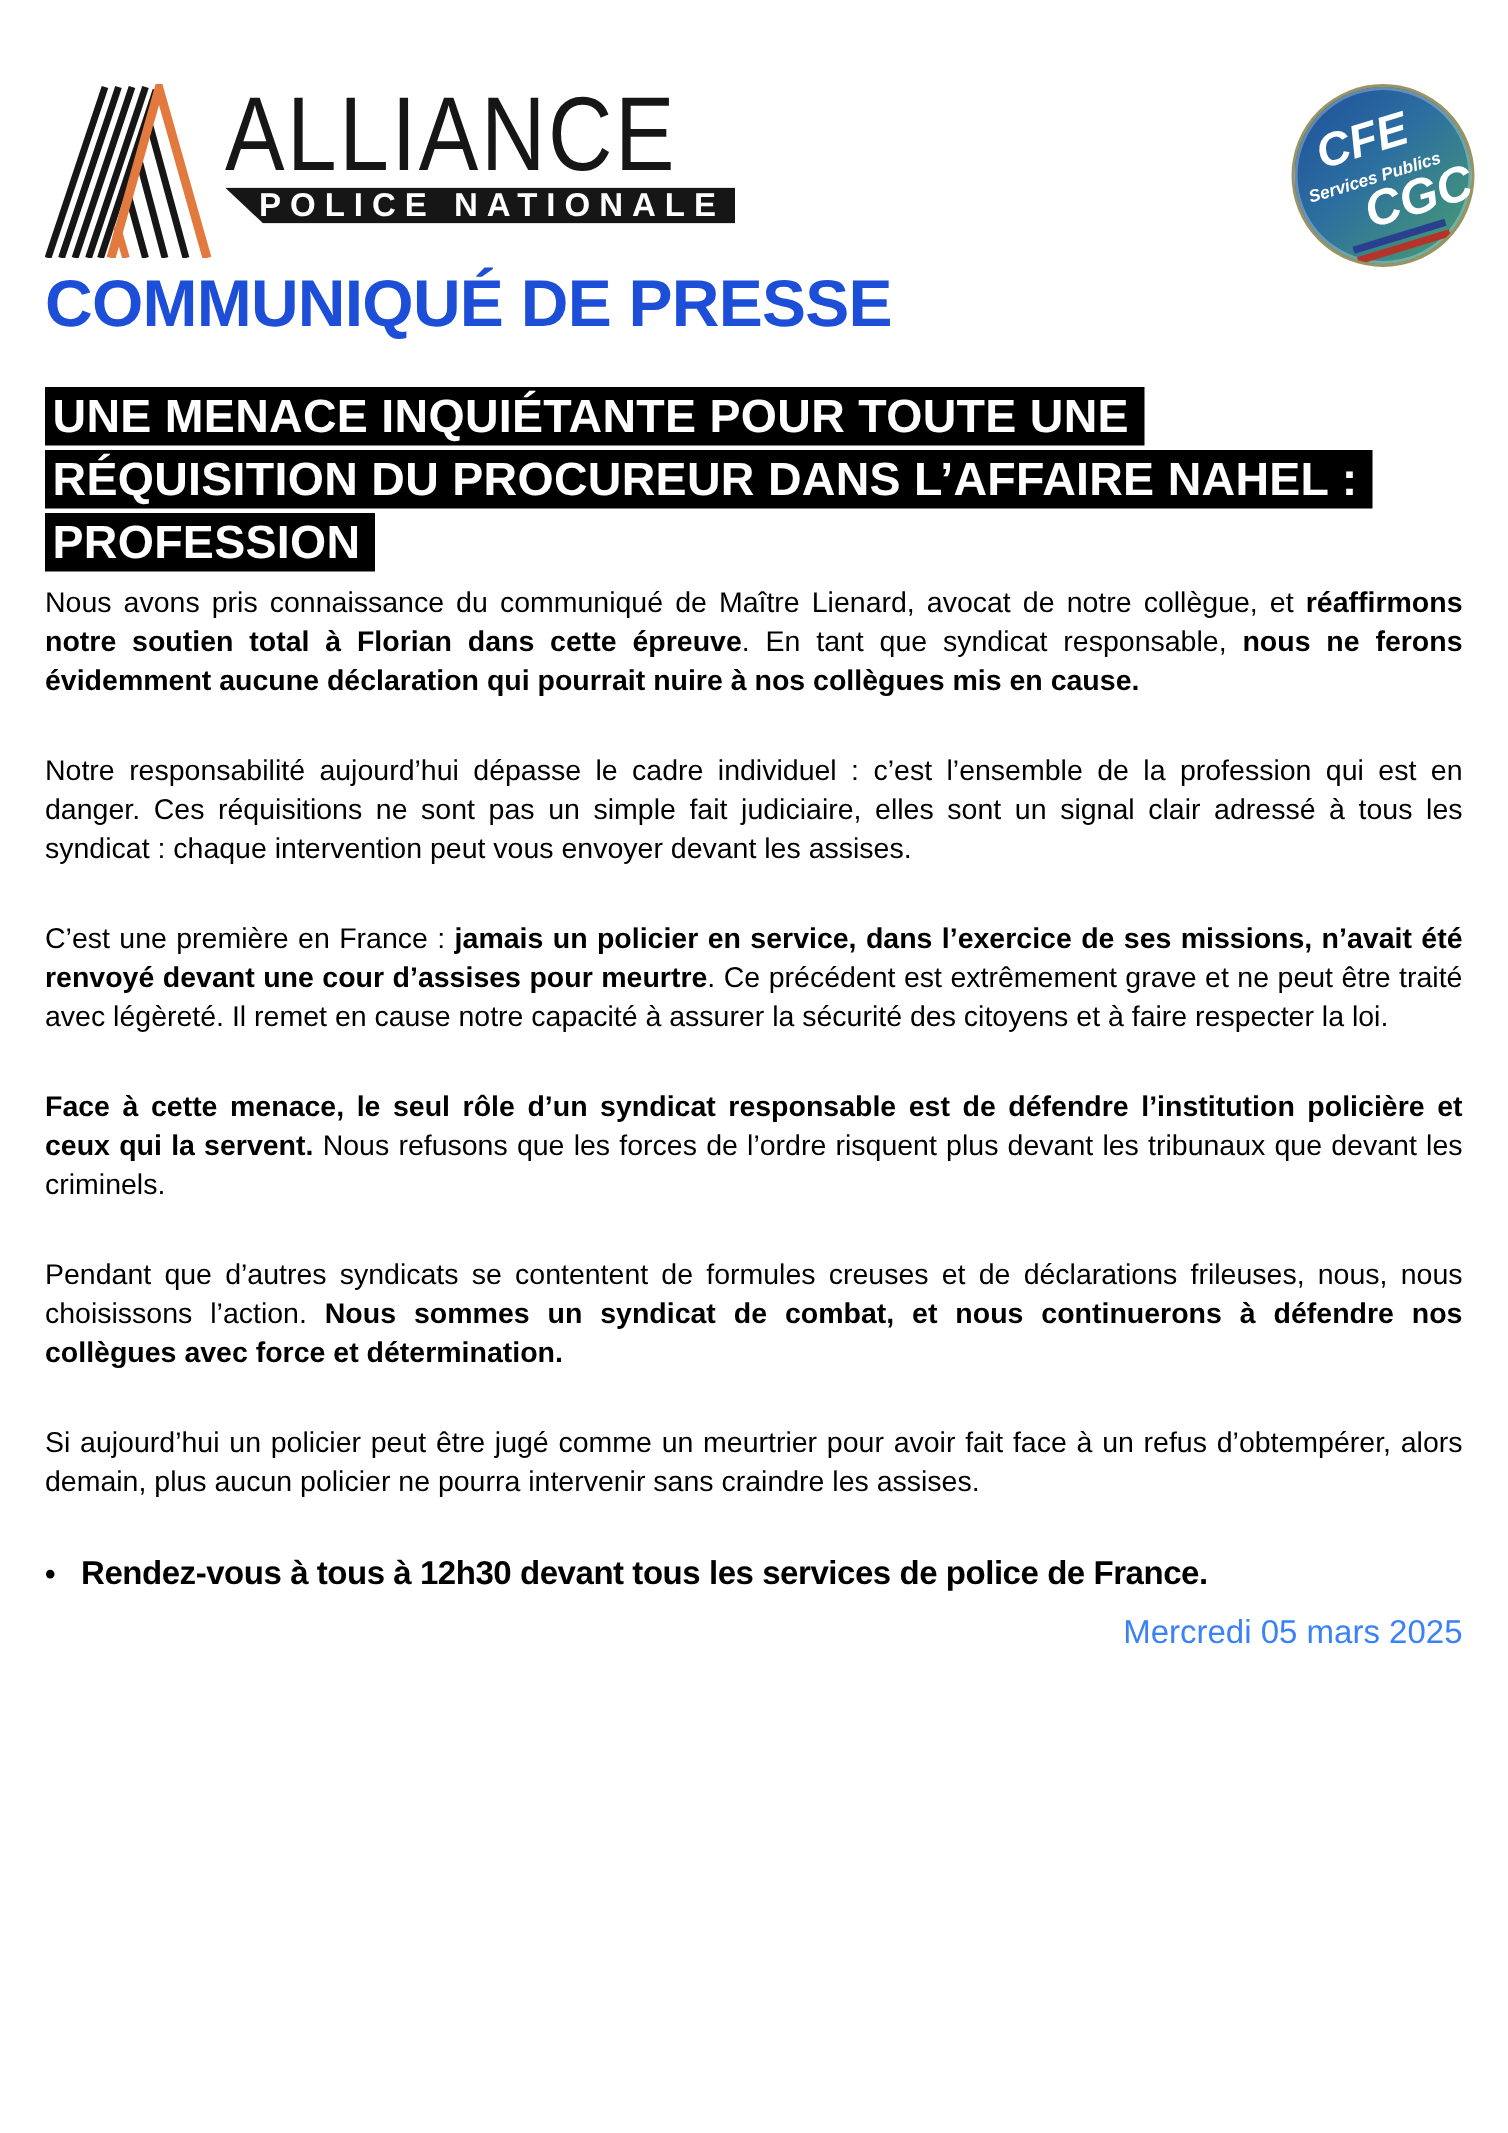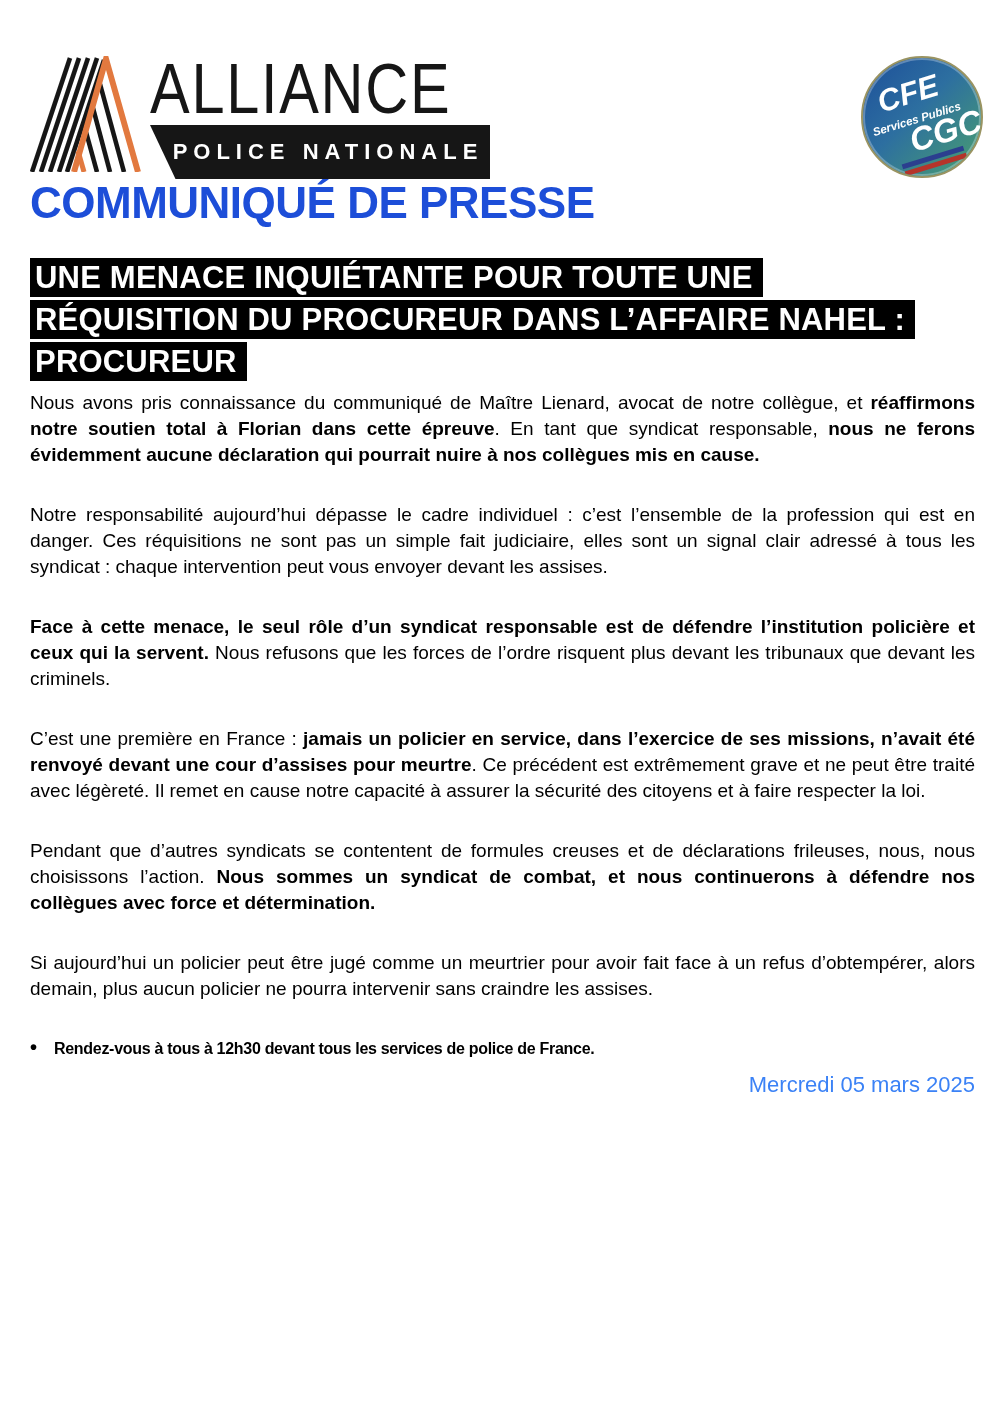--- a/index.html
+++ b/index.html
@@ -18,21 +18,21 @@
   .mark { width:112px; height:116px; flex:0 0 auto; }
   .logo-text { margin-left:8px; }
   .brand {
     display:inline-block;
     font-size:70px; line-height:66px; font-weight:400;
     letter-spacing:2px; color:#161616;
     transform:scaleX(0.85); transform-origin:left top;
     white-space:nowrap;
   }
   .banner {
-    margin-top:3px; width:340px; height:54px;
+    margin-top:3px; width:340px; height:24px;
     background:var(--ink);
     clip-path:polygon(0 0, 100% 0, 100% 100%, 7.5% 100%);
     display:flex; align-items:center; justify-content:center;
     box-sizing:border-box; padding-left:16px;
   }
   .banner span {
     color:#fff; font-weight:700; font-size:22px; letter-spacing:6px; white-space:nowrap;
   }
 
   
@@ -73,21 +73,21 @@
   .body-text { margin-top:9px; width:945px; }
   .para {
     margin:0 0 34px 0;
     font-size:19px; line-height:26px;
     text-align:justify;
   }
   .para .b { font-weight:700; }
 
   .bullet-row { display:flex; align-items:baseline; margin-top:2px; }
   .bullet-marker { font-size:20px; font-weight:700; width:24px; flex:0 0 auto; }
-  .bullet-text { font-size:16px; font-weight:700; letter-spacing:-0.3px; white-space:nowrap; }
+  .bullet-text { font-size:22px; font-weight:700; letter-spacing:-0.3px; white-space:nowrap; }
 
   .date-row {
     margin-top:13px;
     text-align:right;
     font-size:22px; color:#3b82f6;
   }
 </style>
 </head>
 <body>
 
@@ -126,28 +126,28 @@
       <span class="stripe stripe-blue"></span>
       <span class="stripe stripe-red"></span>
     </div>
   </div>
 
   <div class="doc-title">COMMUNIQUÉ DE PRESSE</div>
 
   <div class="headline">
     <div class="hl-line">UNE MENACE INQUIÉTANTE POUR TOUTE UNE</div>
     <div class="hl-line">RÉQUISITION DU PROCUREUR DANS L’AFFAIRE NAHEL :</div>
-    <div class="hl-line">PROCUREUR</div>
+    <div class="hl-line">PROFESSION</div>
   </div>
 
   <div class="body-text">
       <p class="para"><span>Nous avons pris connaissance du communiqué de Maître Lienard, avocat de notre collègue, et </span><span class="b">réaffirmons notre soutien total à Florian dans cette épreuve</span><span>. En tant que syndicat responsable, </span><span class="b">nous ne ferons évidemment aucune déclaration qui pourrait nuire à nos collègues mis en cause.</span></p>
       <p class="para"><span>Notre responsabilité aujourd’hui dépasse le cadre individuel : c’est l’ensemble de la profession qui est en danger. Ces réquisitions ne sont pas un simple fait judiciaire, elles sont un signal clair adressé à tous les syndicat : chaque intervention peut vous envoyer devant les assises.</span></p>
+      <p class="para"><span>C’est une première en France : </span><span class="b">jamais un policier en service, dans l’exercice de ses missions, n’avait été renvoyé devant une cour d’assises pour meurtre</span><span>. Ce précédent est extrêmement grave et ne peut être traité avec légèreté. Il remet en cause notre capacité à assurer la sécurité des citoyens et à faire respecter la loi.</span></p>
       <p class="para"><span class="b">Face à cette menace, le seul rôle d’un syndicat responsable est de défendre l’institution policière et ceux qui la servent.</span><span> Nous refusons que les forces de l’ordre risquent plus devant les tribunaux que devant les criminels.</span></p>
-      <p class="para"><span>C’est une première en France : </span><span class="b">jamais un policier en service, dans l’exercice de ses missions, n’avait été renvoyé devant une cour d’assises pour meurtre</span><span>. Ce précédent est extrêmement grave et ne peut être traité avec légèreté. Il remet en cause notre capacité à assurer la sécurité des citoyens et à faire respecter la loi.</span></p>
       <p class="para"><span>Pendant que d’autres syndicats se contentent de formules creuses et de déclarations frileuses, nous, nous choisissons l’action. </span><span class="b">Nous sommes un syndicat de combat, et nous continuerons à défendre nos collègues avec force et détermination.</span></p>
       <p class="para"><span>Si aujourd’hui un policier peut être jugé comme un meurtrier pour avoir fait face à un refus d’obtempérer, alors demain, plus aucun policier ne pourra intervenir sans craindre les assises.</span></p>
     </div>
 
   <div class="bullet-row">
     <span class="bullet-marker">•</span>
     <span class="bullet-text">Rendez-vous à tous à 12h30 devant tous les services de police de France.</span>
   </div>
 
   <div class="date-row">Mercredi 05 mars 2025</div>

